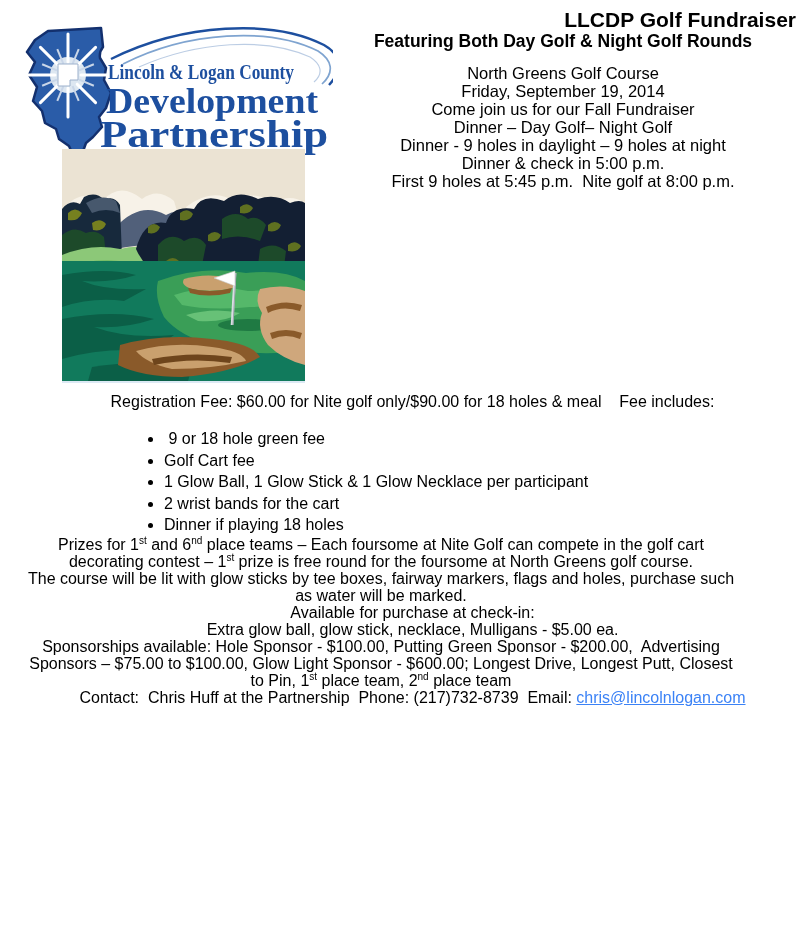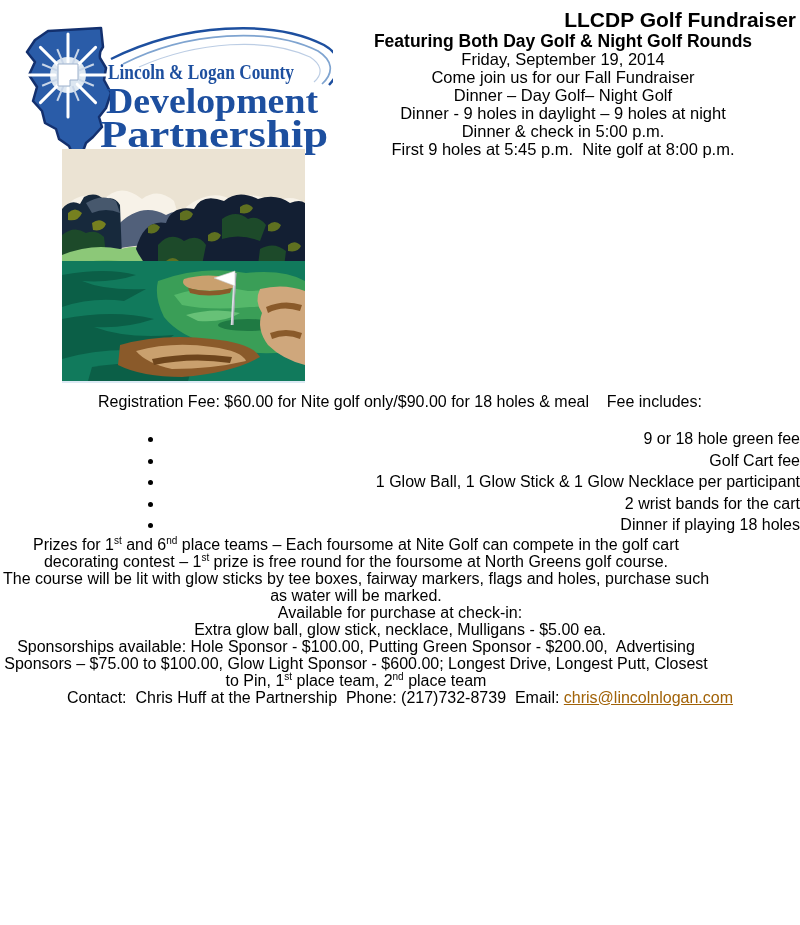--- a/index.html
+++ b/index.html
@@ -18,24 +18,24 @@
   
   .right-col{position:absolute;left:330px;top:8px;width:466px;text-align:center;}
   .right-col p{margin:0;white-space:pre-wrap;}
   .title{font-size:21px;font-weight:700;line-height:24px;text-align:right;}
   .subtitle{font-size:17.5px;font-weight:700;line-height:18px;margin-top:12px;}
   .rline{font-size:16.5px;line-height:18px;margin-top:23px;}
   .rline.first{margin-top:14px;}
 
   
   .bottom{position:absolute;left:0;top:393px;width:800px;text-align:center;font-size:16px;}
-  .bottom p{margin:0;line-height:17px;white-space:pre-wrap;}
+  .bottom p{margin:0;line-height:17px;white-space:pre-wrap;padding-left:25px;}
   .regfee{margin-top:8px;white-space:pre;}
   .bullets{text-align:left;margin:18px 0 0 146px;padding:0 0 0 18px;}
-  .bullets li{font-size:16px;line-height:21.5px;white-space:pre-wrap;text-align:right;}
+  .bullets li{font-size:16px;line-height:21.5px;white-space:pre-wrap;}
   .prizes{margin-top:3px;line-height:25.5px;max-width:712px;margin-left:auto;margin-right:auto;}
   .course{margin-top:9px;line-height:24px;max-width:712px;margin-left:auto;margin-right:auto;}
   .available{margin-top:16px;}
   .extras{margin-top:24px;}
   .alcohol{margin-top:15px;}
   .sponsors{margin-top:25px;line-height:24.5px;max-width:712px;margin-left:auto;margin-right:auto;}
   .contact-line{margin-top:16px;white-space:pre;}
   .website{margin-top:12px;}
   sup{font-size:10px;vertical-align:super;line-height:0;}
   a.email-link{text-decoration:underline;cursor:pointer;}
@@ -147,20 +147,21 @@
         <line x1="173" y1="124" x2="170" y2="176" stroke="#d9dde2" stroke-width="2.6"></line>
         <line x1="174" y1="124" x2="171" y2="176" stroke="#9aa2ab" stroke-width="1"></line>
         <path d="M173,122 L152,129 L173,137 Z" fill="#ffffff" stroke="#c8c8c8" stroke-width="0.6"></path>
       </g>
     </svg>
   </div>
 
   <div class="right-col">
     <p class="title">LLCDP Golf Fundraiser</p>
     <p class="subtitle">Featuring Both Day Golf &amp; Night Golf Rounds</p>
+    <p class="rline first">North Greens Golf Course</p>
     <p class="rline">Friday, September 19, 2014</p>
     <p class="rline">Come join us for our Fall Fundraiser</p>
     <p class="rline">Dinner – Day Golf– Night Golf</p>
     <p class="rline">Dinner - 9 holes in daylight – 9 holes at night</p>
     <p class="rline">Dinner &amp; check in 5:00 p.m.</p>
     <p class="rline">First 9 holes at 5:45 p.m.  Nite golf at 8:00 p.m.</p>
   </div>
 
   <div class="bottom">
     <p class="regfee">Registration Fee: $60.00 for Nite golf only/$90.00 for 18 holes &amp; meal    Fee includes:</p>
@@ -171,16 +172,16 @@
       <li>1 Glow Ball, 1 Glow Stick &amp; 1 Glow Necklace per participant</li>
       <li>2 wrist bands for the cart</li>
       <li>Dinner if playing 18 holes</li>
     </ul>
 
     <p class="prizes"><span>Prizes for 1</span><sup>st</sup><span> and 6</span><sup>nd</sup><span> place teams – Each foursome at Nite Golf can compete in the golf cart decorating contest – 1</span><sup>st</sup><span> prize is free round for the foursome at North Greens golf course.</span></p>
     <p class="course">The course will be lit with glow sticks by tee boxes, fairway markers, flags and holes, purchase such as water will be marked.</p>
     <p class="available">Available for purchase at check-in:</p>
     <p class="extras">Extra glow ball, glow stick, necklace, Mulligans - $5.00 ea.</p>
     <p class="sponsors"><span>Sponsorships available: Hole Sponsor - $100.00, Putting Green Sponsor - $200.00,  Advertising Sponsors – $75.00 to $100.00, Glow Light Sponsor - $600.00; Longest Drive, Longest Putt, Closest to Pin, 1</span><sup>st</sup><span> place team, 2</span><sup>nd</sup><span> place team</span></p>
-    <p class="contact-line"><span>Contact:  Chris Huff at the Partnership  Phone: (217)732-8739  Email: </span><a class="email-link" style="color: #a16207; margin-top: 20px;">chris@lincolnlogan.com</a></p>
+    <p class="contact-line"><span>Contact:  Chris Huff at the Partnership  Phone: (217)732-8739  Email: </span><a class="email-link" style="color: #3b82f6; margin-top: 20px;">chris@lincolnlogan.com</a></p>
   </div>
 
 </div>
 
 </body></html>

